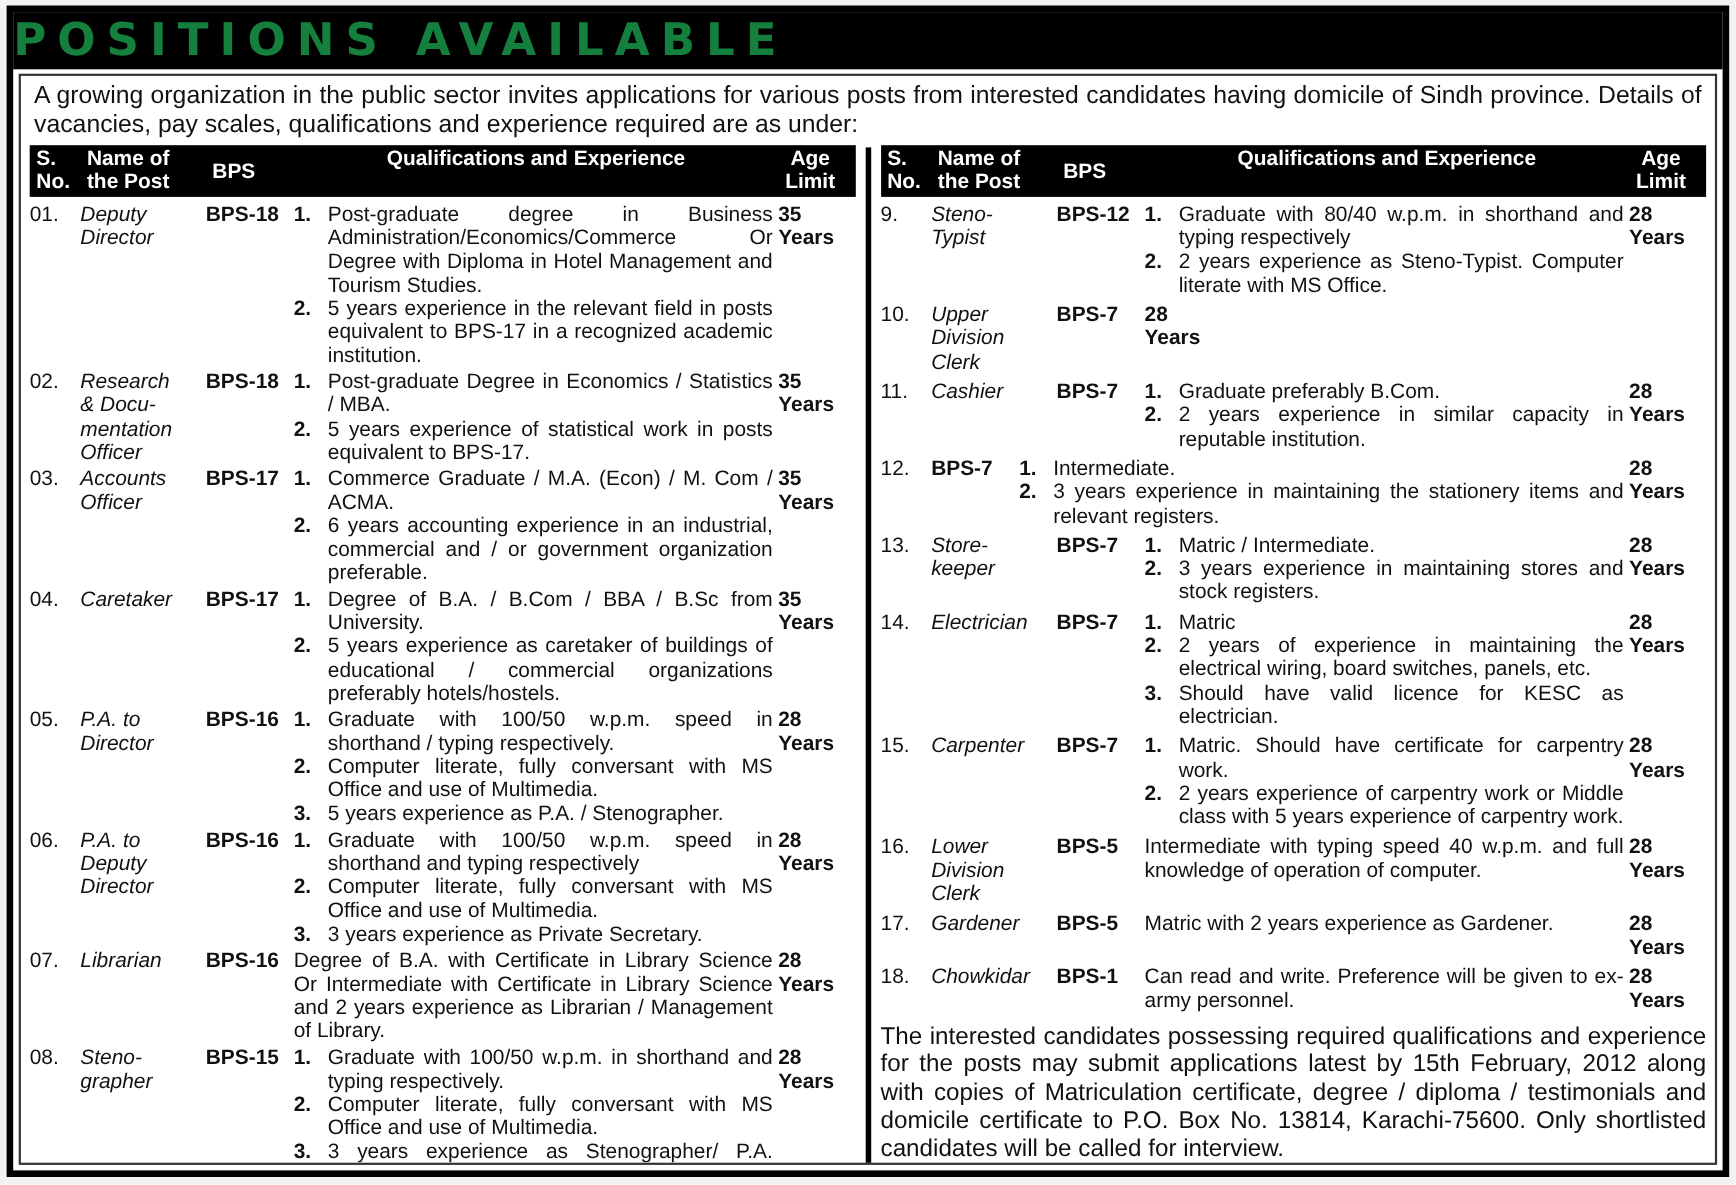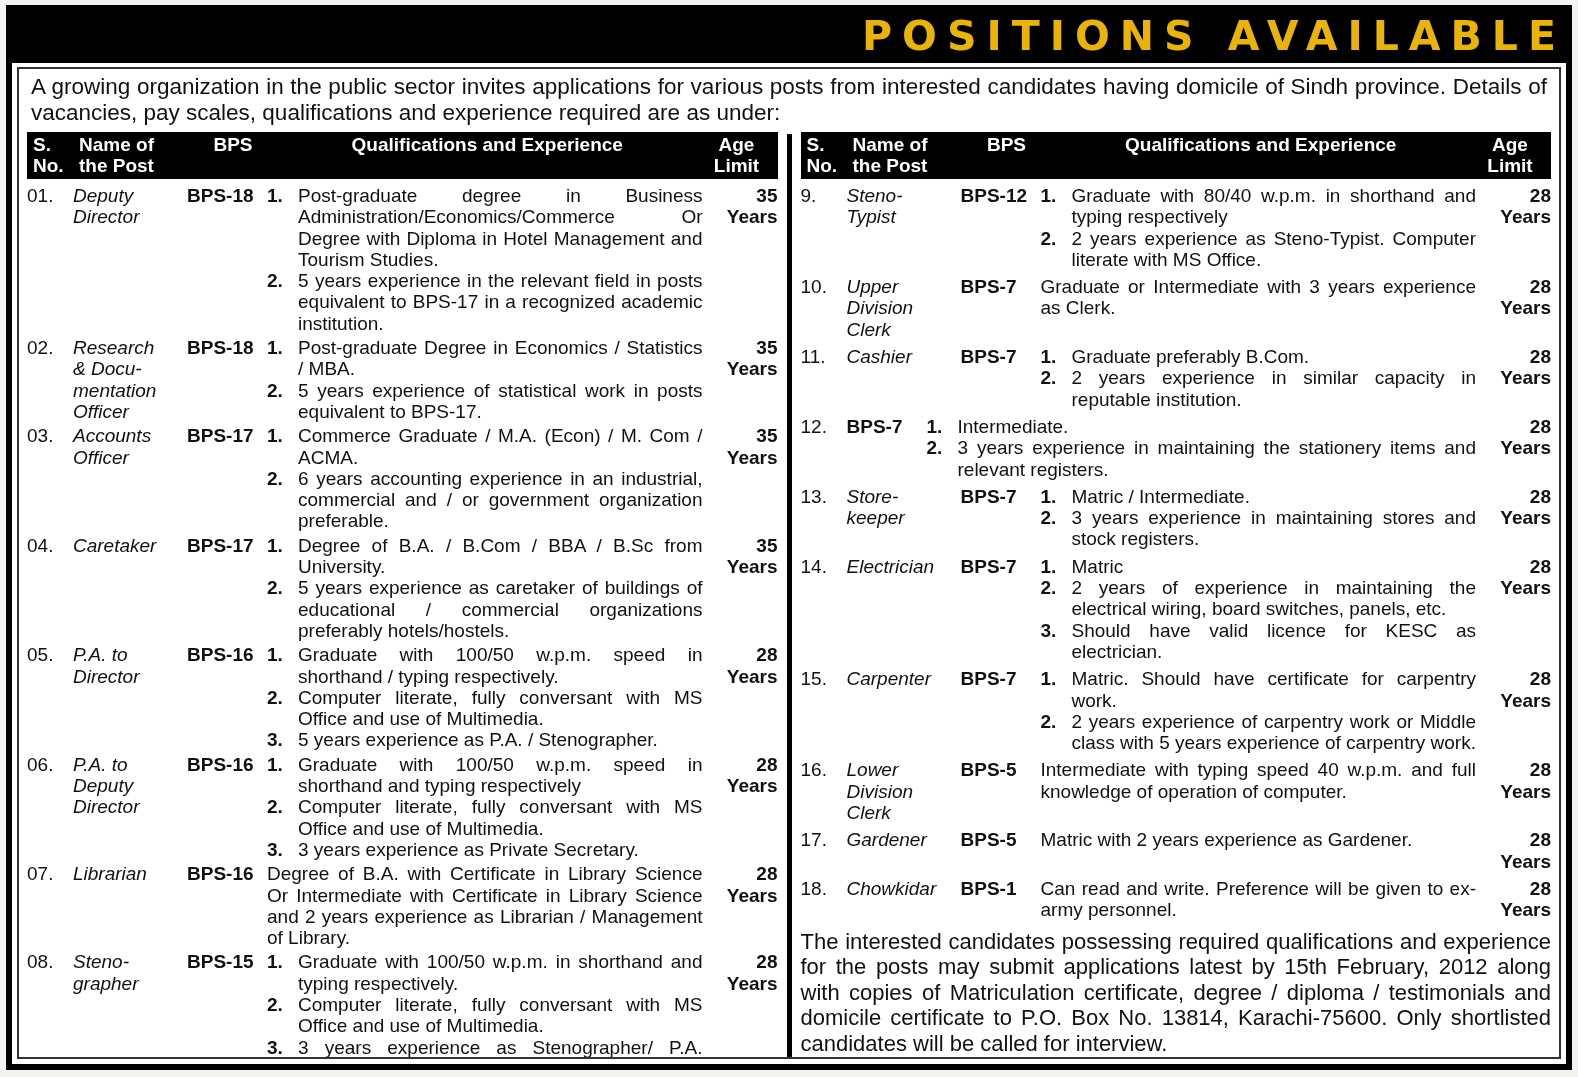--- a/index.html
+++ b/index.html
@@ -6,21 +6,21 @@
   body{
     width:1578px;height:1077px;position:relative;background:#f2f2f0;
     font-family:"Liberation Sans", sans-serif;color:#111;
   }
   .ad{
     position:absolute;left:6px;right:6px;top:5px;bottom:7px;
     background:#fff;border:6px solid #000;box-sizing:border-box;
     display:flex;flex-direction:column;
   }
   .title-bar{
-    background:#000;color:#eab308;text-align:right;
+    background:#000;color:#15803d;text-align:left;
     font-family:"DejaVu Sans", sans-serif;
     font-weight:900;font-size:41px;line-height:46px;
     letter-spacing:10px;padding:2px 0 4px;flex:none;
   }
   .inner{
     flex:1;border:2px solid #333;margin:4px 5px 5px;
     display:flex;flex-direction:column;overflow:hidden;
   }
   .intro{
     font-size:22.5px;line-height:26px;text-align:justify;
@@ -29,32 +29,32 @@
   .columns{display:flex;align-items:stretch;padding:2px 8px 8px;flex:1;}
   .col{flex:1;min-width:0;display:flex;flex-direction:column;}
   .divider{width:5px;background:#000;margin:2px 9px 0 9px;flex:none;}
   .thead{
     background:#000;color:#fff;display:flex;font-weight:bold;
     font-size:19px;line-height:21px;padding:2px 6px 3px;margin-bottom:6px;flex:none;
   }
   .pre{white-space:pre-line;}
   .h-sno{width:46px;}
   .h-name{width:114px;}
-  .h-bps{width:80px;text-align:center;}
+  .h-bps{width:80px;margin-top:12px;}
   .h-qual{flex:1;text-align:center;}
   .h-age{width:70px;text-align:center;}
   .rows{flex:none;}
   .row{display:flex;margin-bottom:3px;font-size:19px;line-height:21.3px;}
   .col-right .row{margin-bottom:6px;}
   .c{padding-right:5px;box-sizing:border-box;}
   .c-sno{width:46px;font-weight:normal;}
   .c-post{width:114px;font-style:italic;}
   .c-bps{width:80px;font-weight:bold;}
   .c-qual{flex:1;min-width:0;}
-  .c-age{width:70px;font-weight:bold;text-align:right;padding-right:0;}
+  .c-age{width:70px;font-weight:bold;text-align:left;padding-right:0;}
   .item{display:flex;}
   .num{width:31px;flex:none;font-weight:bold;}
   .itext{flex:1;text-align:justify;min-width:0;}
   .closing{
     font-size:22px;line-height:25.5px;text-align:justify;
     margin:2px 0 0;flex:none;
   }
   .footer{
     display:flex;justify-content:space-between;align-items:flex-end;
     margin-top:auto;padding-top:8px;gap:14px;flex:none;
@@ -267,25 +267,20 @@
               </div>
               <div class="c c-age pre">28
 Years</div>
             </div>
             <div class="row">
               <div class="c c-sno">10.</div>
               <div class="c c-post pre">Upper
 Division
 Clerk</div>
               <div class="c c-bps">BPS-7</div>
-              <div class="c c-qual">
-                <div class="item">
-                  <span class="itext">Graduate or Intermediate with 3 years experience as Clerk.</span>
-                </div>
-              </div>
               <div class="c c-age pre">28
 Years</div>
             </div>
             <div class="row">
               <div class="c c-sno">11.</div>
               <div class="c c-post pre">Cashier</div>
               <div class="c c-bps">BPS-7</div>
               <div class="c c-qual">
                 <div class="item">
                   <span class="num">1.</span>

